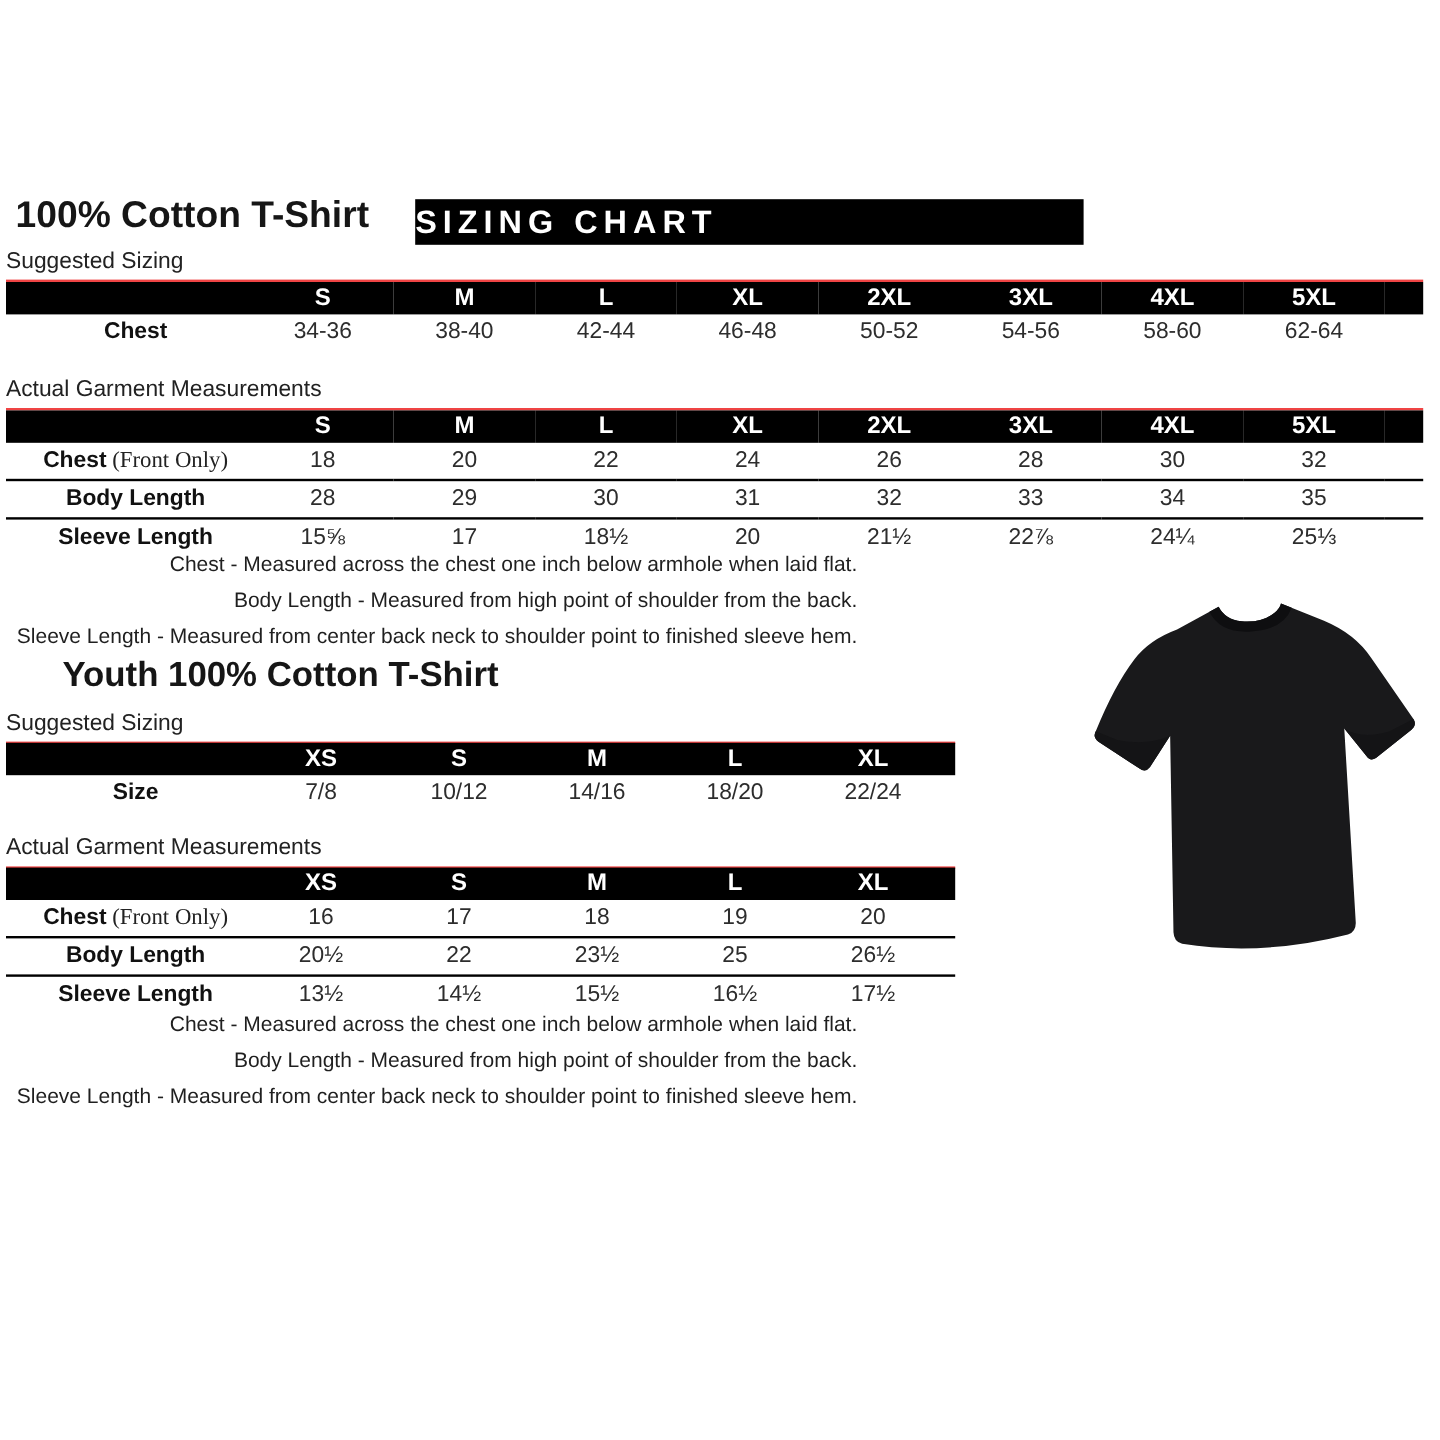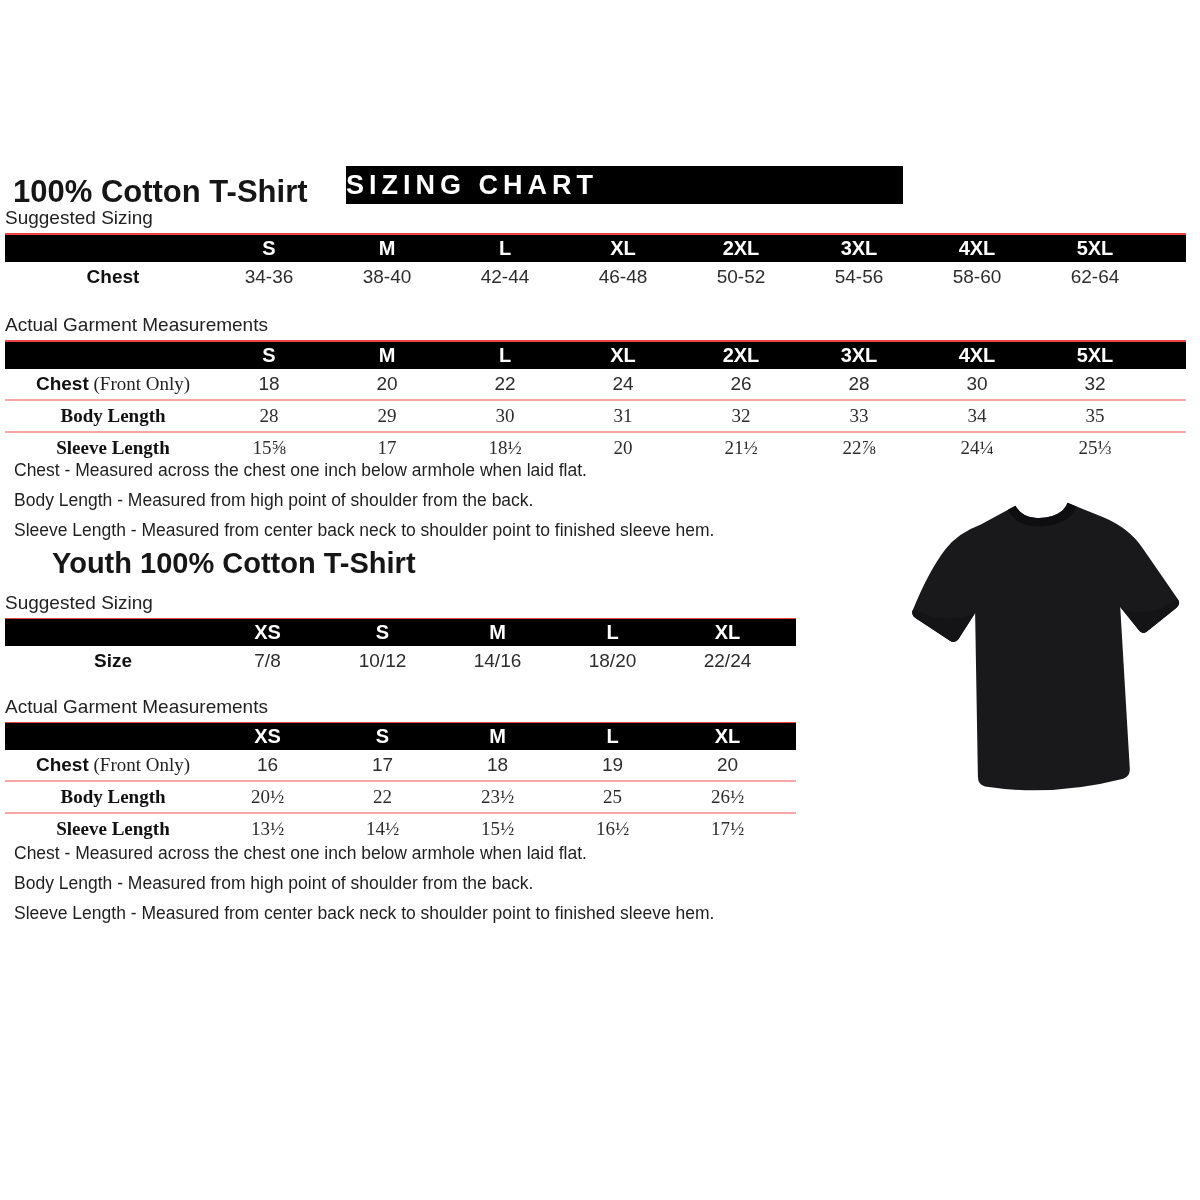--- a/index.html
+++ b/index.html
@@ -2,21 +2,21 @@
 <html><head>
 <meta charset="utf-8">
 <style>
   html,body{margin:0;padding:0;background:#fff;}
   .canvas{
     position:relative;width:1200px;height:1200px;background:#ffffff;overflow:hidden;
     font-family:"Liberation Sans", sans-serif;color:#1a1a1a;
   }
   .abs{position:absolute;}
 
-  .page-title{left:13px;top:161px;font-size:31px;font-weight:700;color:#161616;letter-spacing:0px;margin-top:13px;}
+  .page-title{left:13px;top:161px;font-size:31px;font-weight:700;color:#161616;letter-spacing:0px;}
   .banner{
     left:346px;top:166px;width:557px;height:38px;background:#000;
     color:#fff;font-weight:700;font-size:27px;letter-spacing:5px;
     text-align:left;line-height:39px;
   }
   .youth-title{left:4px;top:547px;font-size:29px;font-weight:700;color:#161616;margin-left:48px;}
 
   .sec-label{
     font-size:19px;color:#222;padding-bottom:4px;border-bottom:2px solid #ef4444;
   }
@@ -33,24 +33,24 @@
     background:#000;color:#fff;font-weight:700;font-size:20px;
     height:27px;text-align:center;padding:0;
   }
   tbody th,tbody td{
     font-size:19px;color:#2d2d2d;text-align:center;height:30px;padding:0;font-weight:400;
     white-space:nowrap;
   }
   tbody th.rowlabel{text-align:center;padding-left:11px;color:#111;}
   tbody th .lbl{font-weight:700;}
   tbody th .sfx{font-weight:400;color:#222;font-family:Liberation Serif, serif;}
-  tbody tr + tr{border-top:2px solid #fca5a5;font-family:Liberation Serif, serif;}
+  tbody tr + tr{border-top:2px solid #000000;}
 
   .notes{font-size:17.5px;color:#1f1f1f;line-height:30px;}
-  .notes div{white-space:nowrap;}
+  .notes div{white-space:nowrap;text-align:right;}
 
   .tshirt{left:888px;top:486px;width:314px;height:320px;}
 </style>
 </head>
 <body>
 
 <div class="canvas">
 
   <div class="abs page-title">100% Cotton T-Shirt</div>
   <div class="abs banner">SIZING CHART</div>

